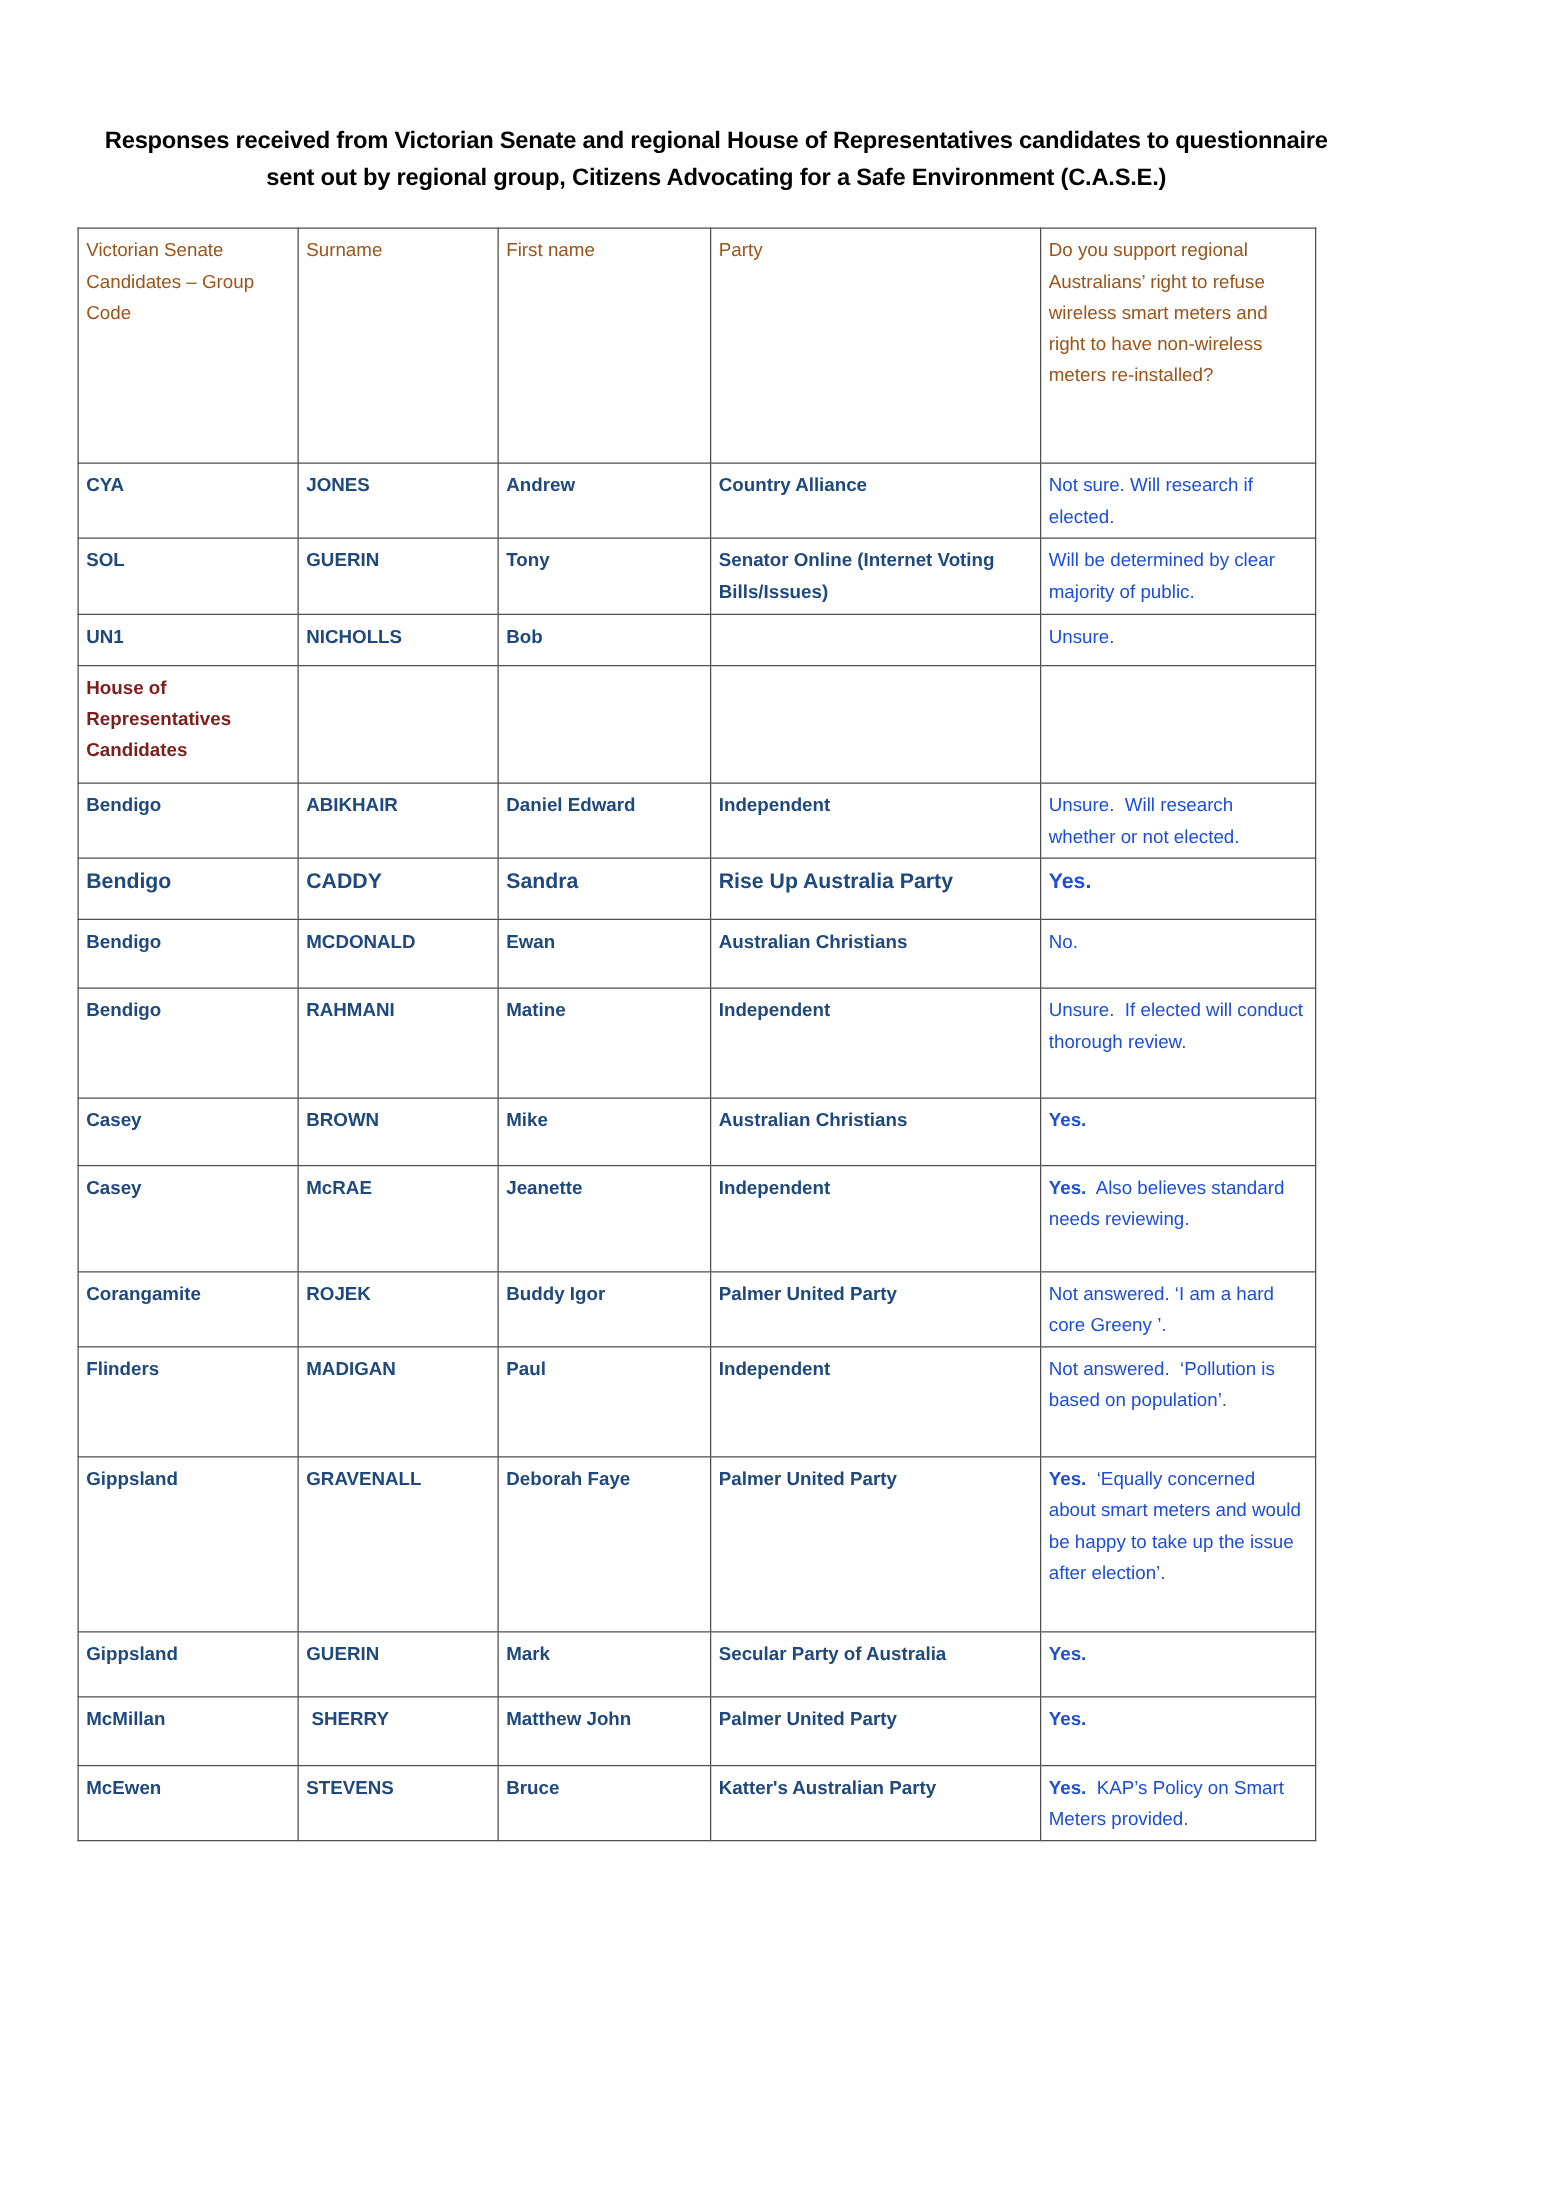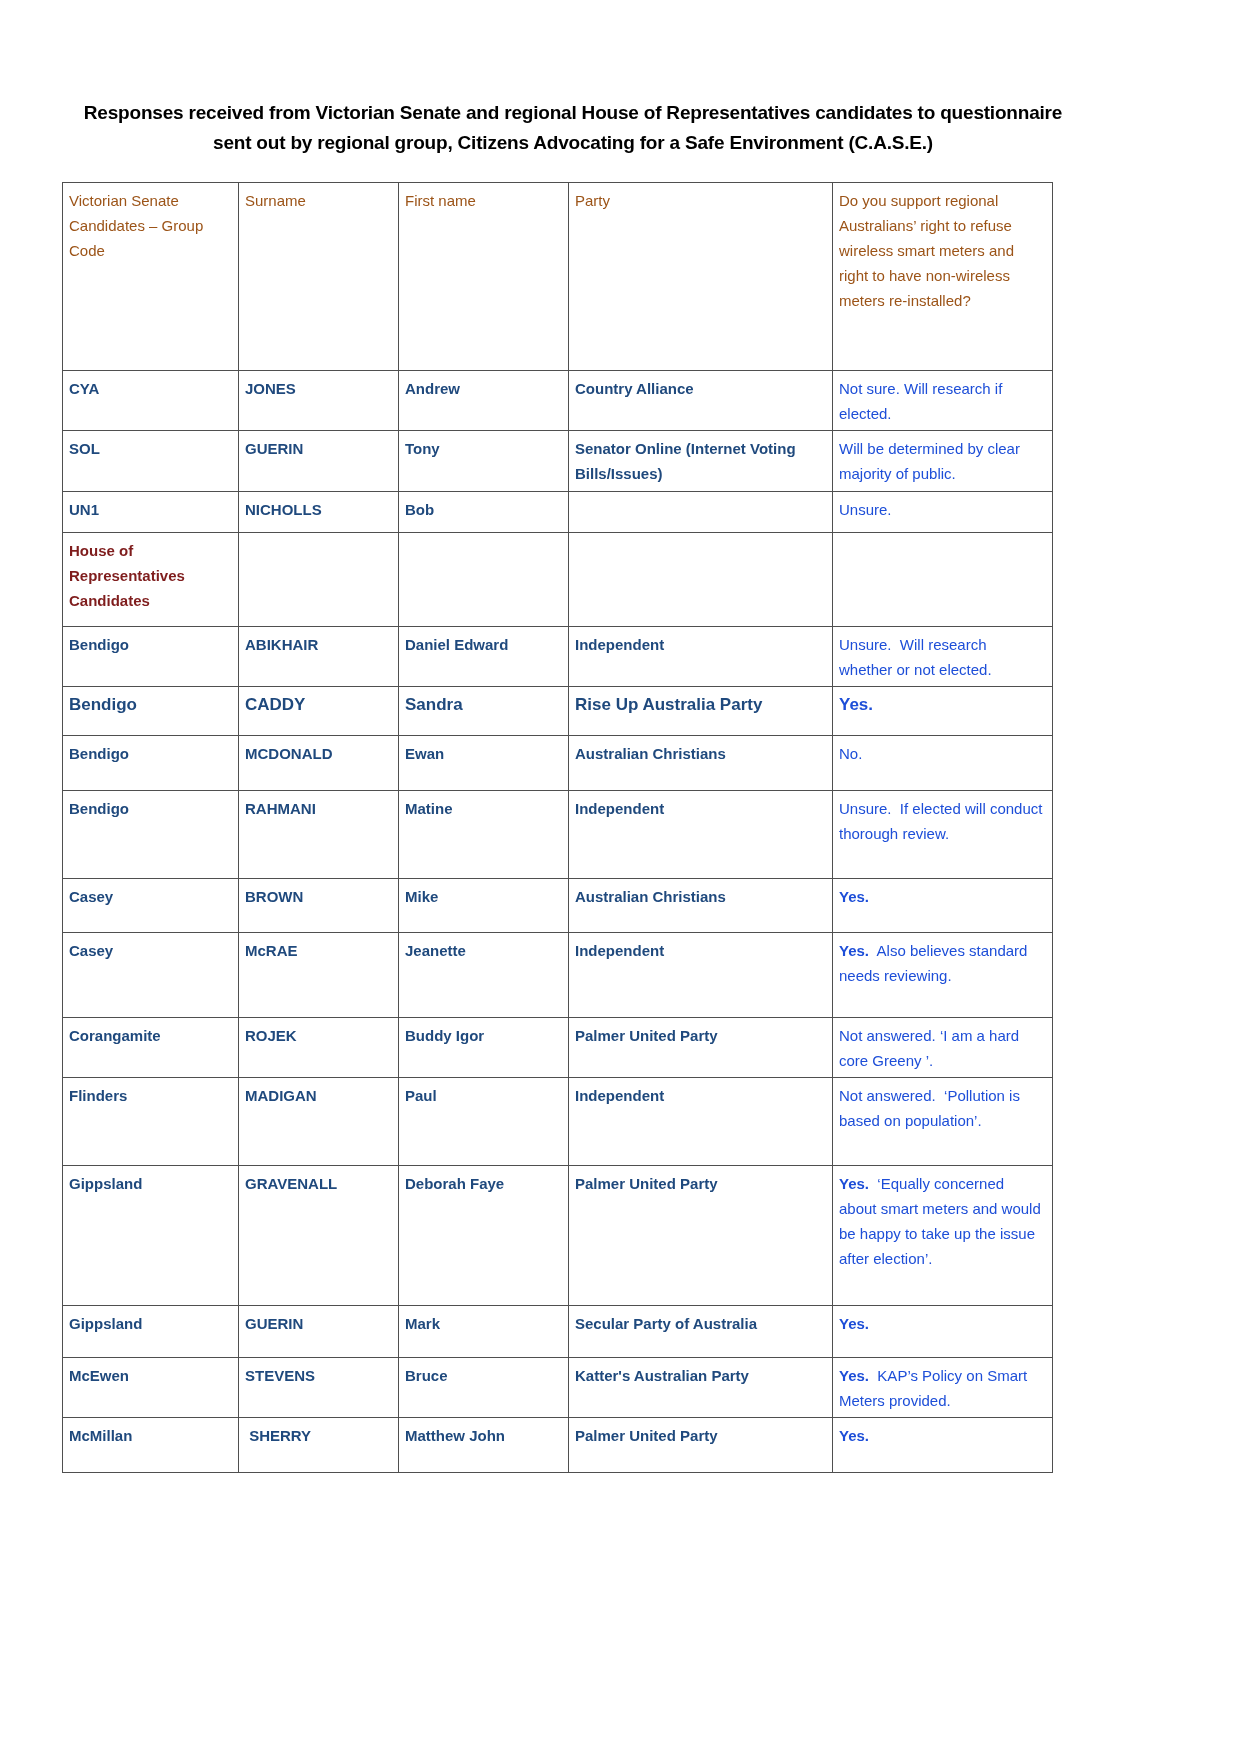--- a/index.html
+++ b/index.html
@@ -204,31 +204,31 @@
 
       <tr style="height:52px">
         <td class="blue">Gippsland</td>
         <td class="blue">GUERIN</td>
         <td class="blue">Mark</td>
         <td class="blue">Secular Party of Australia</td>
         <td class="resp"><span class="ans-b">Yes.</span><span></span></td>
       </tr>
 
 
+      <tr style="height:55px">
+        <td class="blue">McMillan</td>
+        <td class="blue"> SHERRY</td>
+        <td class="blue">Matthew John</td>
+        <td class="blue">Palmer United Party</td>
+        <td class="resp"><span class="ans-b">Yes.</span><span></span></td>
+      </tr>
+
       <tr style="height:57px">
         <td class="blue">McEwen</td>
         <td class="blue">STEVENS</td>
         <td class="blue">Bruce</td>
         <td class="blue">Katter's Australian Party</td>
         <td class="resp"><span class="ans-b">Yes.</span><span>  KAP’s Policy on Smart Meters provided.</span></td>
       </tr>
 
-      <tr style="height:55px">
-        <td class="blue">McMillan</td>
-        <td class="blue"> SHERRY</td>
-        <td class="blue">Matthew John</td>
-        <td class="blue">Palmer United Party</td>
-        <td class="resp"><span class="ans-b">Yes.</span><span></span></td>
-      </tr>
-
     </tbody>
   </table>
 </div>
 
 </body></html>

